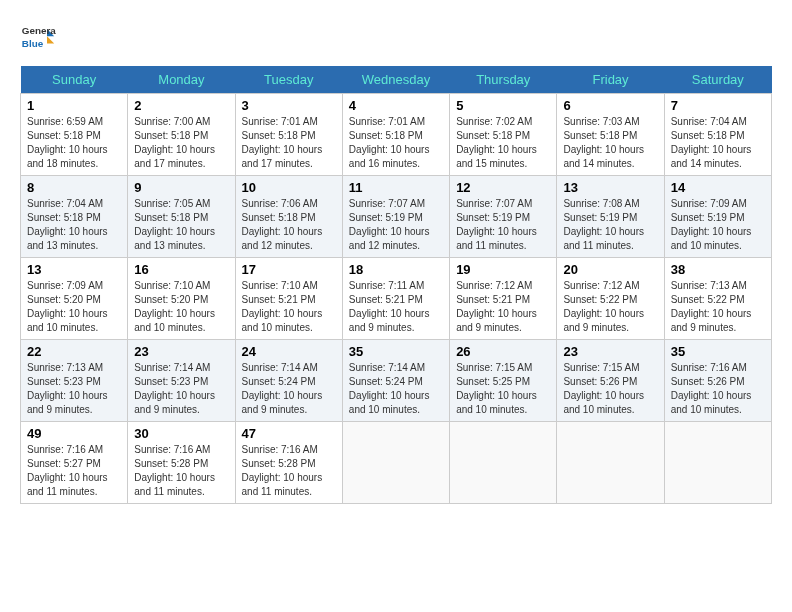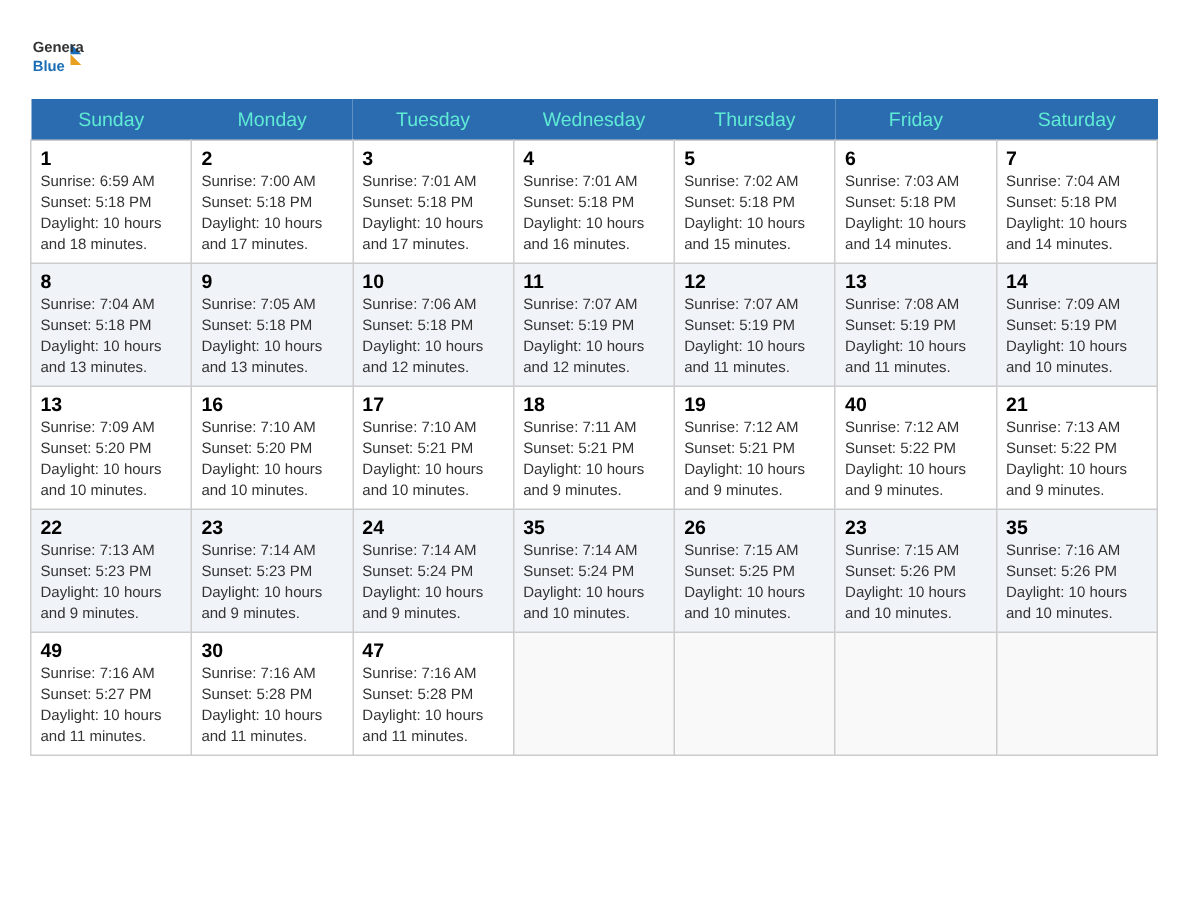--- a/index.html
+++ b/index.html
@@ -262,29 +262,29 @@
       </td>
         <td>
         <span class="day-num">19</span>
         <div class="day-info">
           Sunrise: 7:12 AM<br>
           Sunset: 5:21 PM<br>
           Daylight: 10 hours and 9 minutes.
         </div>
       </td>
         <td>
-        <span class="day-num">40</span>
+        <span class="day-num">20</span>
         <div class="day-info">
           Sunrise: 7:12 AM<br>
           Sunset: 5:22 PM<br>
           Daylight: 10 hours and 9 minutes.
         </div>
       </td>
         <td>
-        <span class="day-num">21</span>
+        <span class="day-num">38</span>
         <div class="day-info">
           Sunrise: 7:13 AM<br>
           Sunset: 5:22 PM<br>
           Daylight: 10 hours and 9 minutes.
         </div>
       </td>
       </tr>
       <tr>
         <td>
         <span class="day-num">22</span>

